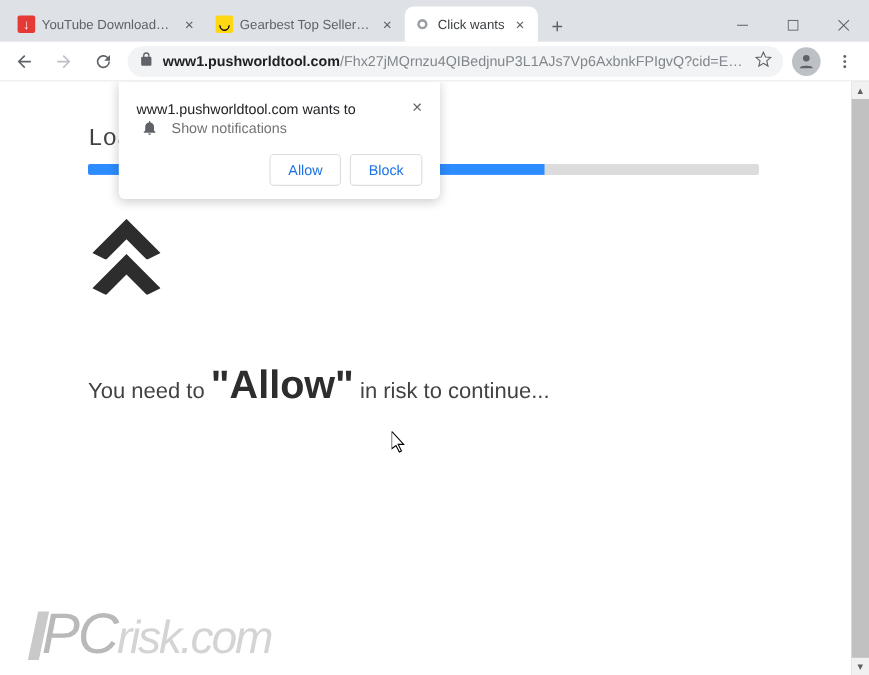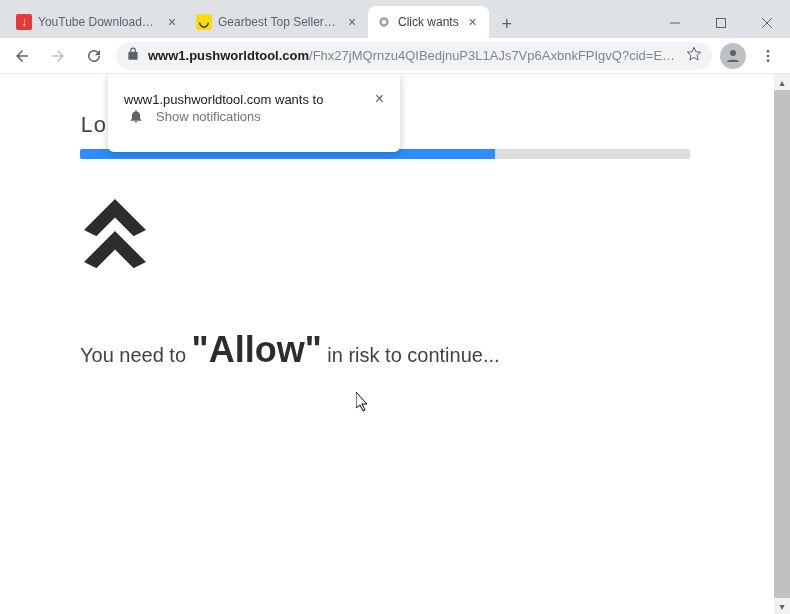--- a/index.html
+++ b/index.html
@@ -161,20 +161,24 @@
       <span class="popup-close">×</span>
     </div>
     <div class="popup-row">
       <span class="popup-bell">
         <svg width="16" height="16" viewBox="0 0 24 24">
             <path d="M12 22a2 2 0 0 0 2-2h-4a2 2 0 0 0 2 2zm6-6V11a6 6 0 0 0-5-5.9V4a1 1 0 1 0-2 0v1.1A6 6 0 0 0 6 11v5l-2 2v1h16v-1z" fill="#5f6368"></path>
           </svg>
       </span>
       <span>Show notifications</span>
     </div>
+    <div class="popup-actions">
+      <button class="popup-btn">Allow</button>
+      <button class="popup-btn">Block</button>
+    </div>
   </div>
 
   <div class="page">
     <div class="loading-label">Loa</div>
     <div class="progress-bar">
       <div class="progress-fill" id="progress-fill" style="width: 68%;"></div>
     </div>
 
     <div class="arrows-wrap">
       <span class="chev">
@@ -187,20 +191,23 @@
             <path d="M50 0 L100 50 L80 60 L50 30 L20 60 L0 50 Z"></path>
           </svg>
       </span>
     </div>
 
     <div class="message">
       <span>You need to </span><span class="big">"Allow"</span><span> in risk to continue...</span>
     </div>
   </div>
 
+  <div class="watermark">
+    <span class="l-bar"></span><span class="pc-p">PC</span><span class="risk">risk.com</span>
+  </div>
 
   <div class="cursor">
     <svg width="14" height="20" viewBox="0 0 14 20">
         <path d="M0 0 L0 16 L4 13 L7 19 L9 18 L6 12 L11 12 Z" fill="#fff" stroke="#000" stroke-width="1"></path>
       </svg>
   </div>
 
   <div class="scrollbar-track">
     <div class="scroll-arrow up">▴</div>
     <div class="scrollbar-thumb"></div>

